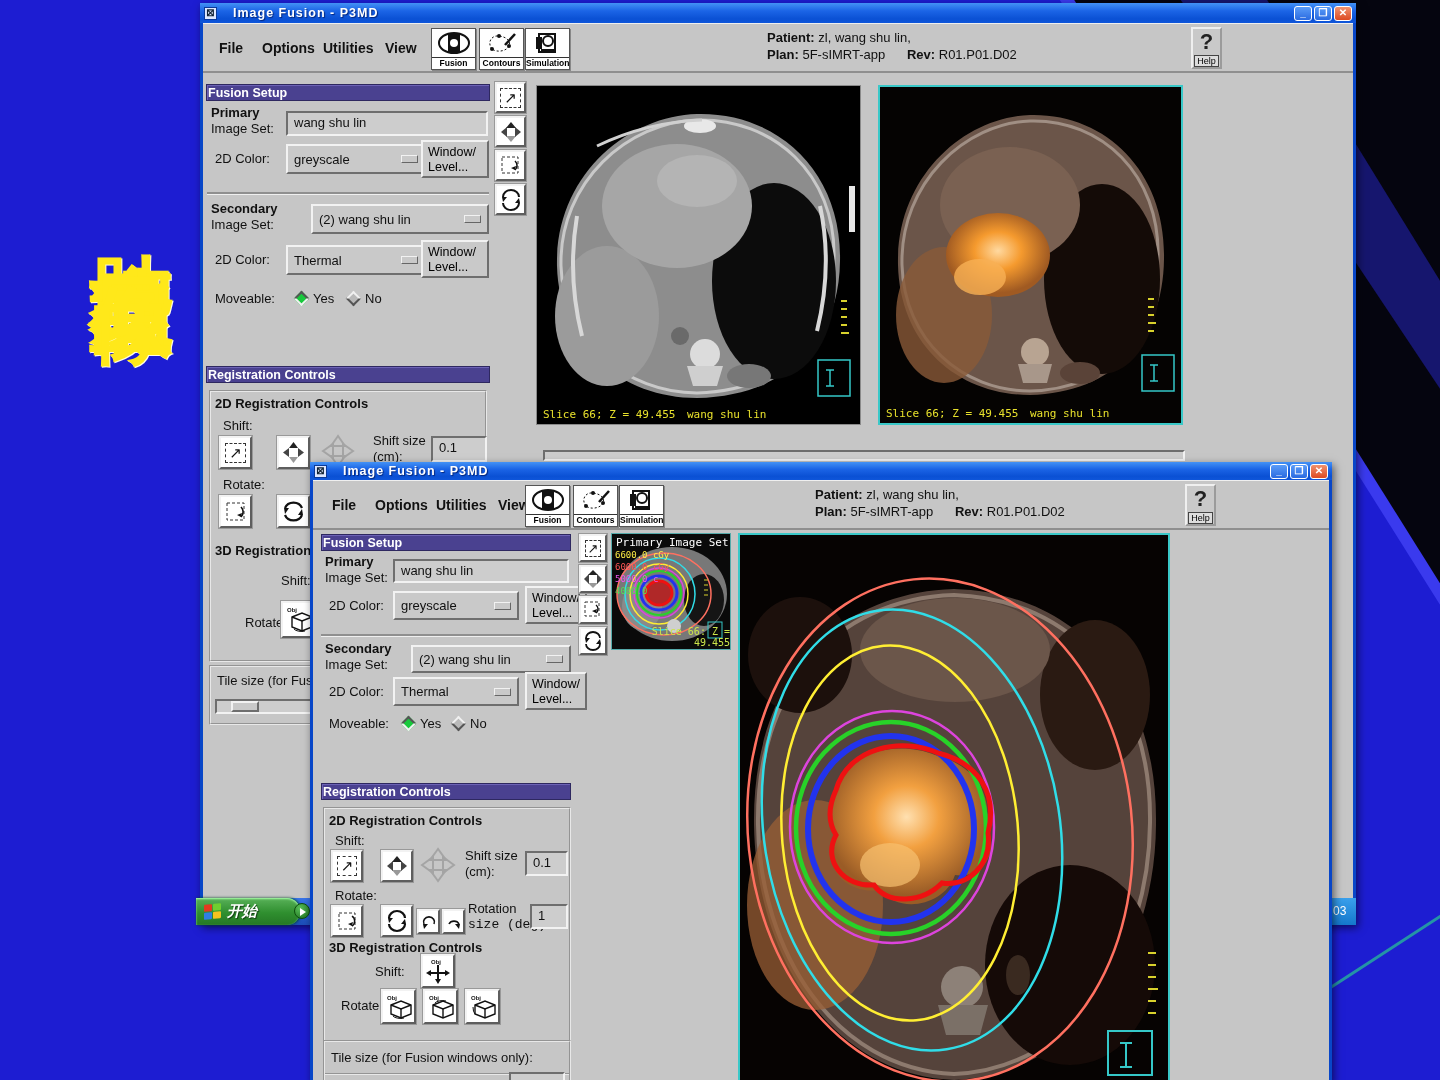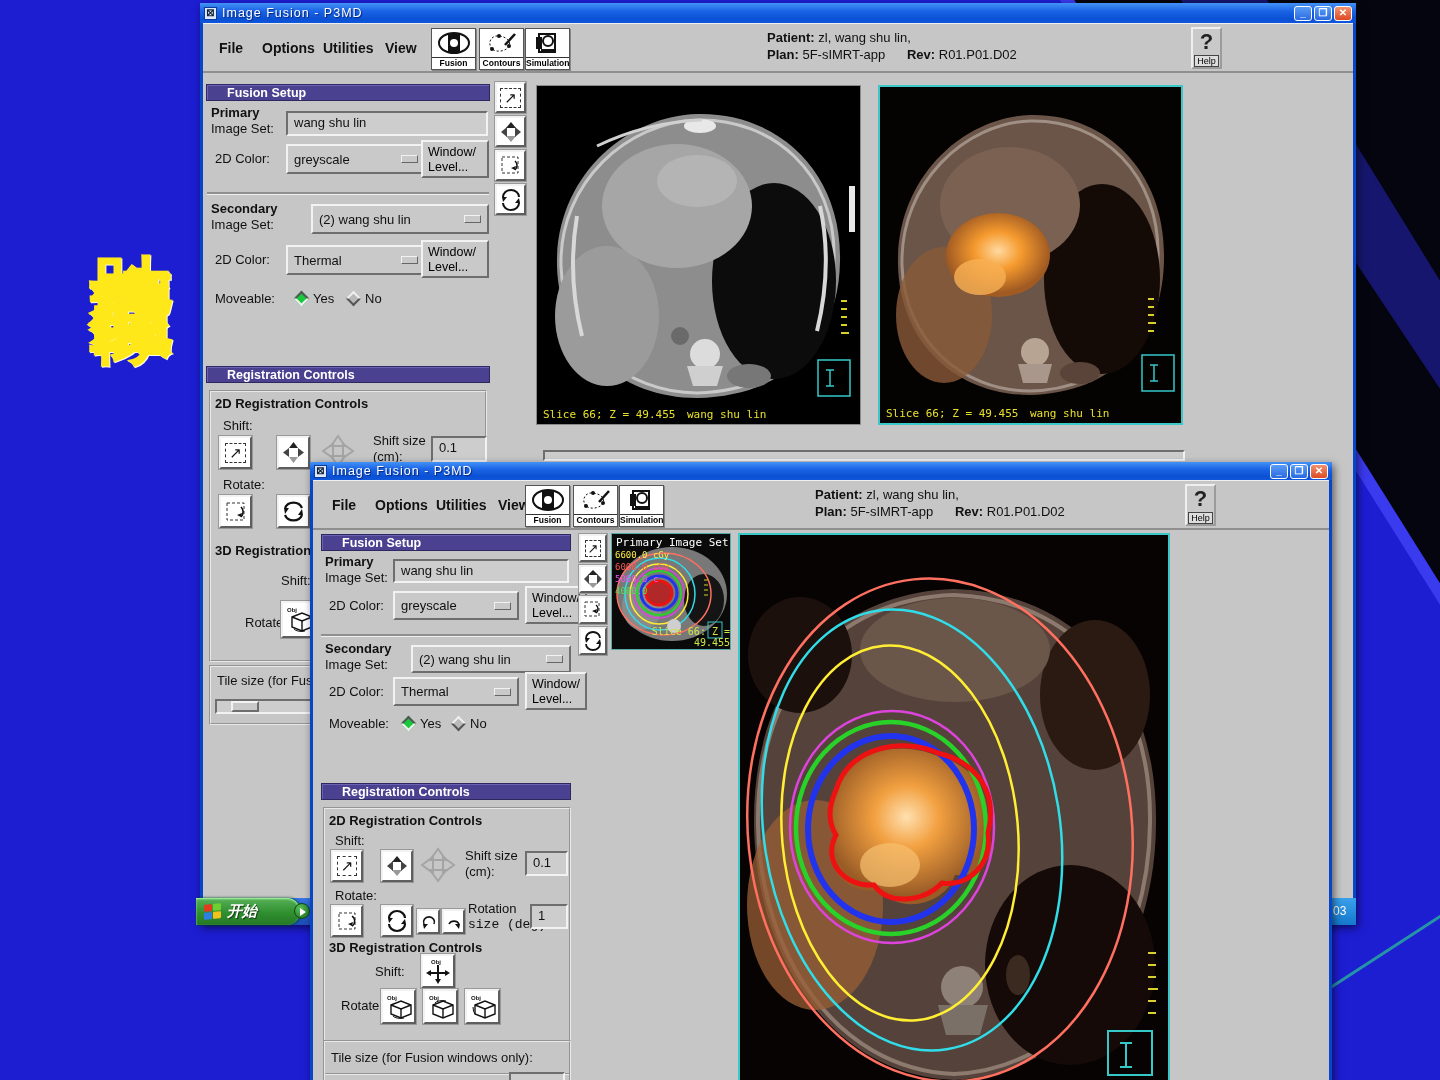--- a/index.html
+++ b/index.html
@@ -15,21 +15,21 @@
   .vtitle { position:absolute; left:74px; top:186px; width:110px; height:580px;
     writing-mode:vertical-rl; text-orientation:upright; font-size:84px; line-height:104px;
     font-weight:bold; color:#ffe81a; letter-spacing:6px; text-shadow:1px 1px 0 #fffde0; }
 
   
   .xpwin { position:absolute; border:3px solid #0846c8; border-top:none; background:#c6c6c6;
     box-shadow:2px 3px 8px rgba(0,0,10,.55); }
   .titlebar { position:absolute; left:-3px; right:-3px; top:0; height:20px;
     background:linear-gradient(180deg,#4392f5 0%,#1b64e6 40%,#0a50d4 80%,#0f56da 100%);
     display:flex; align-items:center; padding:0 4px; color:#fff; }
-  .tb-title { font-size:12.5px; font-weight:normal; letter-spacing:1px; margin-left:5px;
+  .tb-title { font-size:12.5px; font-weight:bold; letter-spacing:1px; margin-left:16px;
     text-shadow:1px 1px 1px #03257a; white-space:nowrap; }
   .tb-icon { width:13px; height:13px; background:#dfe8ff; border:1px solid #0a3a9a; display:flex;align-items:center;justify-content:center; font-size:10px; color:#123; font-weight:bold; line-height:10px;}
   .tb-btns { margin-left:auto; display:flex; gap:2px; }
   .tb-b { width:18px; height:15px; border:1px solid #fff; border-radius:3px; color:#fff; font-size:10px;
     line-height:12px; text-align:center; background:linear-gradient(180deg,#5a9cf8,#2a6ae0); font-weight:bold;}
   .tb-b.close { background:linear-gradient(180deg,#f0926f,#dd4a22); }
 
   .menubar { position:absolute; left:0; right:0; top:20px; height:50px; background:#c6c6c6;
     border-bottom:2px solid #8f8f8f; box-shadow:inset 0 1px 0 #efefef; }
   .menu-item { position:absolute; top:15px; font-size:14px; font-weight:bold; color:#111; padding:2px 4px; }
@@ -39,21 +39,21 @@
   .toolbtn .tlabel { font-size:8.5px; text-align:center; border-top:1px solid #333; line-height:11px; font-weight:bold; }
   .patientblock { position:absolute; top:6px; font-size:13px; color:#111; line-height:17px; white-space:nowrap; }
   .patientblock b { font-weight:bold; }
   .helpbtn { position:absolute; top:4px; width:31px; height:42px; background:#c9c9c9;
     border:2px outset #efefef; display:flex; flex-direction:column; align-items:center; }
   .helpbtn .q { font-size:22px; font-weight:bold; color:#222; line-height:26px; }
   .helpbtn .hl { font-size:9px; border:1px solid #444; padding:0 2px; background:#ddd; }
 
   
   .phead { position:absolute; height:17px; background:#4a4190; color:#fff; font-size:12.5px; font-weight:bold;
-    padding:1px 20px; border:1px solid #2e2860; box-shadow:inset 1px 1px 0 #6c62b5; }
+    padding:1px 1px; border:1px solid #2e2860; box-shadow:inset 1px 1px 0 #6c62b5; }
   .raised { background:#c9c9c9; border-top:2px solid #f2f2f2; border-left:2px solid #f2f2f2;
     border-right:2px solid #6e6e6e; border-bottom:2px solid #6e6e6e; }
   .sunken { background:#cdcdcd; border-top:2px solid #6e6e6e; border-left:2px solid #6e6e6e;
     border-right:2px solid #f2f2f2; border-bottom:2px solid #f2f2f2; }
   .lbl { position:absolute; font-size:13px; color:#111; white-space:nowrap; }
   .b   { font-weight:bold; }
   .field { position:absolute; font-size:13px; padding:2px 6px; color:#111; }
   .drop { position:absolute; display:flex; align-items:center; font-size:13px; color:#111; padding:0 6px; }
   .drop .dash { margin-left:auto; width:17px; height:8px; background:#c9c9c9;
     border-top:1px solid #f2f2f2; border-left:1px solid #f2f2f2; border-right:1px solid #666; border-bottom:1px solid #666; }

